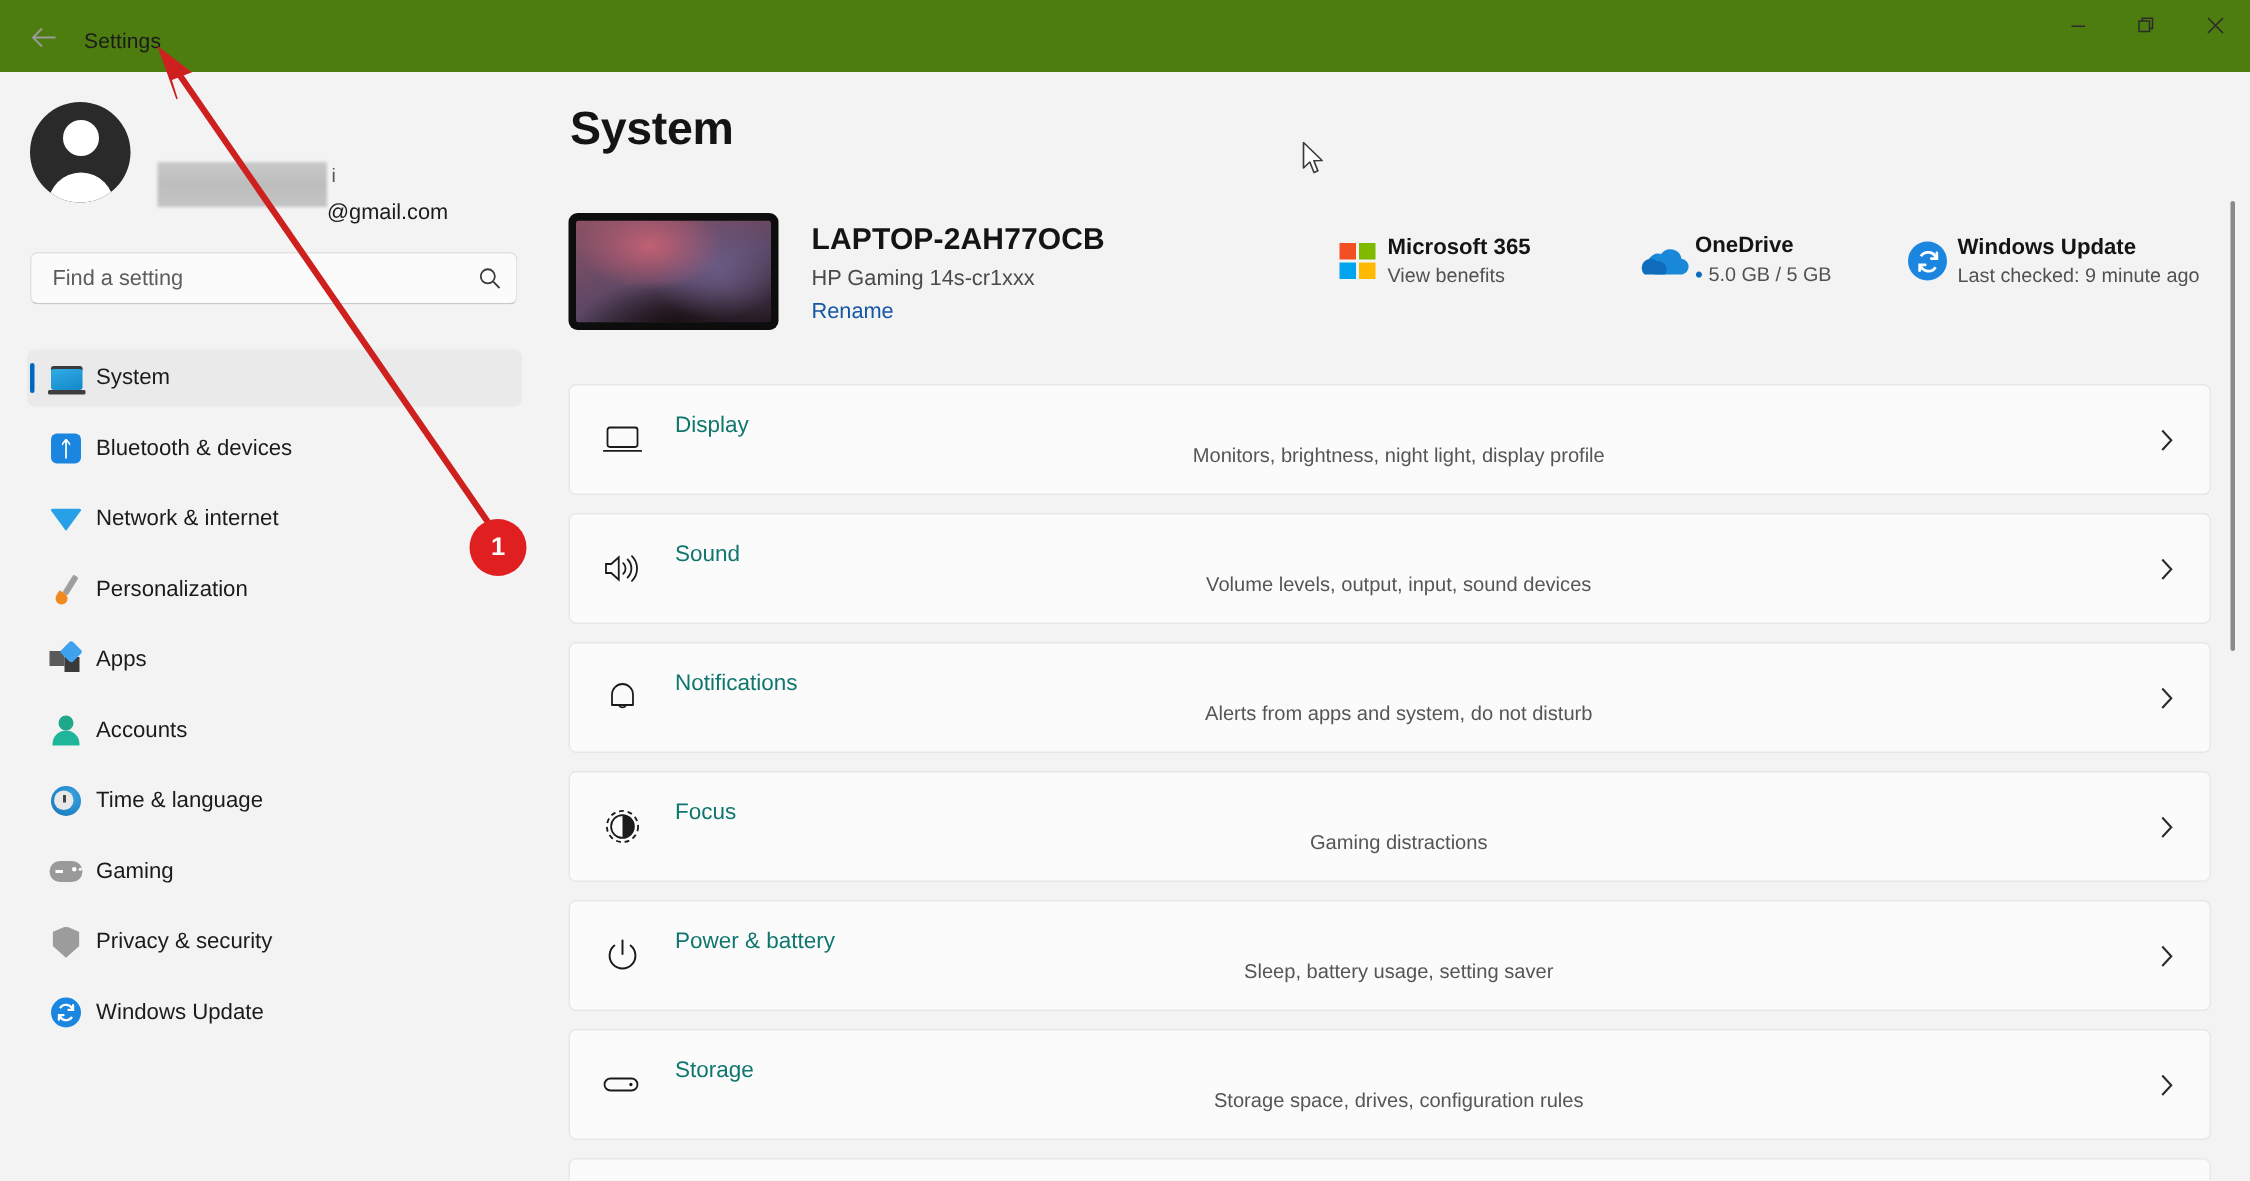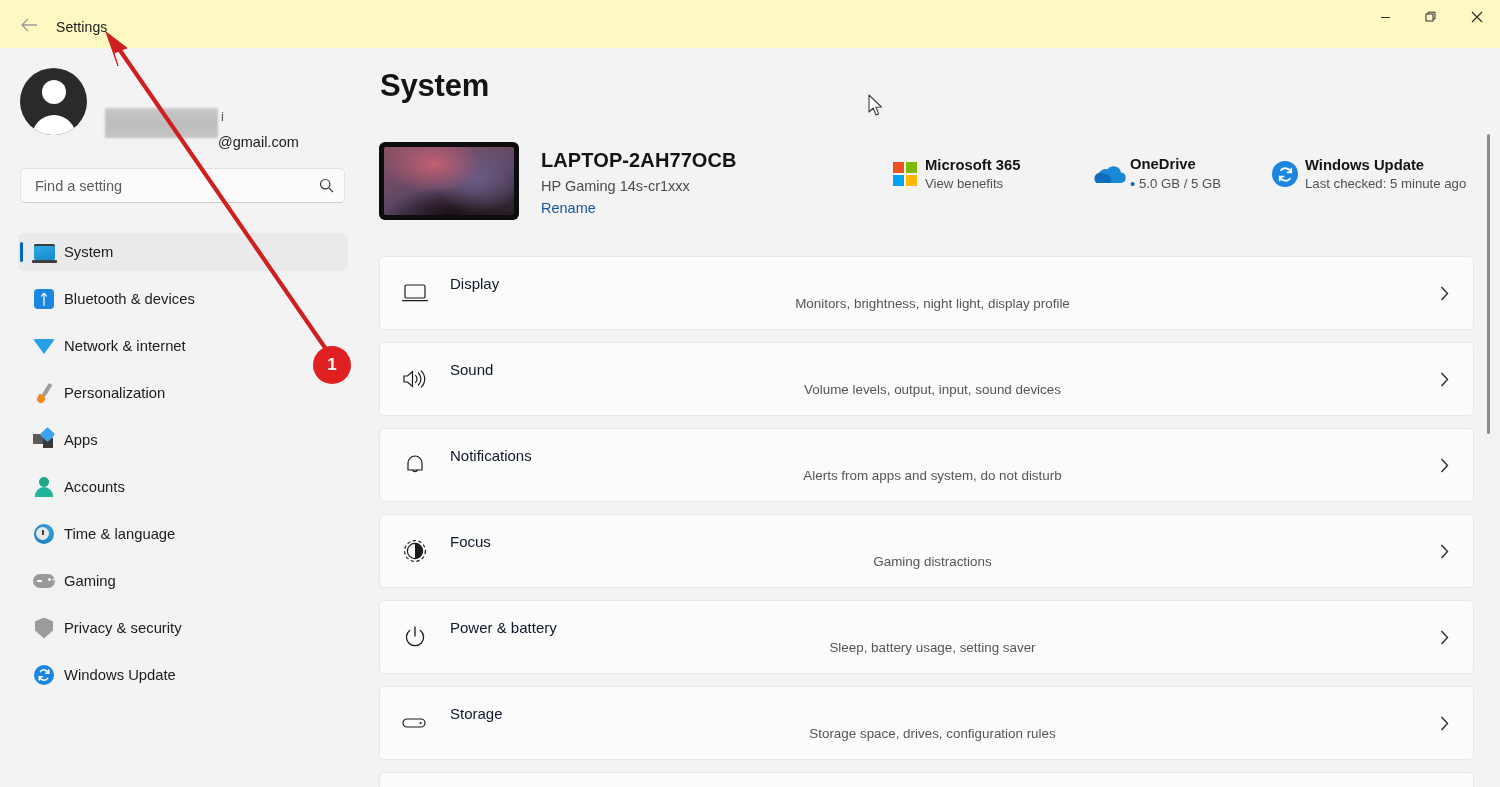--- a/index.html
+++ b/index.html
@@ -14,21 +14,21 @@
     position: relative;
     width: 1500px; height: 787px;
     background: #f3f3f3;
   }
 
   
   .titlebar {
     position: absolute; top: 0; left: 0;
     width: 1500px; height: 48px;
     display: flex; align-items: center;
-    background: #fef9c3;
+    background: #4d7c0f;
     z-index: 6;
   }
   .back-btn {
     position: absolute; left: 14px; top: 12px;
     width: 30px; height: 26px;
     display: flex; align-items: center; justify-content: center;
     border-radius: 4px;
     color: #9a9a9a;
   }
   .back-btn svg { display: block; }
@@ -222,21 +222,21 @@
   .row {
     position: relative;
     height: 74px; margin-bottom: 12px;
     background: #fbfbfb;
     border: 1px solid #e7e7e7;
     border-radius: 5px;
     display: flex; align-items: center;
   }
   .row-ic { flex: 0 0 70px; display: flex; align-items: center; justify-content: center; color: #1b1b1b; }
   .row-text { flex: 1; }
-  .row-title { font-size: 15px; color: #0f172a; }
+  .row-title { font-size: 15px; color: #0f766e; }
   .row-sub { font-size: 13.4px; color: #555; margin-top: 4px; text-align: center; }
   .row-chev { flex: 0 0 58px; display: flex; align-items: center; justify-content: center; color: #2b2b2b; }
 
   
   .scrollbar {
     position: absolute; right: 5px; top: 86px;
     width: 12px; height: 640px;
     z-index: 5;
   }
   .scroll-thumb {
@@ -459,21 +459,21 @@
             <svg width="17" height="17" viewBox="0 0 16 16" fill="none" stroke="#fff" stroke-width="1.7">
               <path d="M13 6 A5.3 5.3 0 0 0 3.4 4.6"></path>
                 <path d="M3 10 A5.3 5.3 0 0 0 12.6 11.4"></path>
               <path d="M13.4 2.4 V6 H9.9" stroke-linecap="round"></path>
                 <path d="M2.6 13.6 V10 H6.1" stroke-linecap="round"></path>
             </svg>
           </span>
         </span>
         <span class="sc-body">
           <span class="sc-title" style="display:block">Windows Update</span>
-          <span class="sc-sub" style="display:block">Last checked: 5 minute ago</span>
+          <span class="sc-sub" style="display:block">Last checked: 9 minute ago</span>
         </span>
       </div>
 
     </div>
 
     <div class="list">
 
       <div class="row">
         <span class="row-ic">
           <svg width="26" height="20" viewBox="0 0 26 20" fill="none" stroke="currentColor" stroke-width="1.2">

